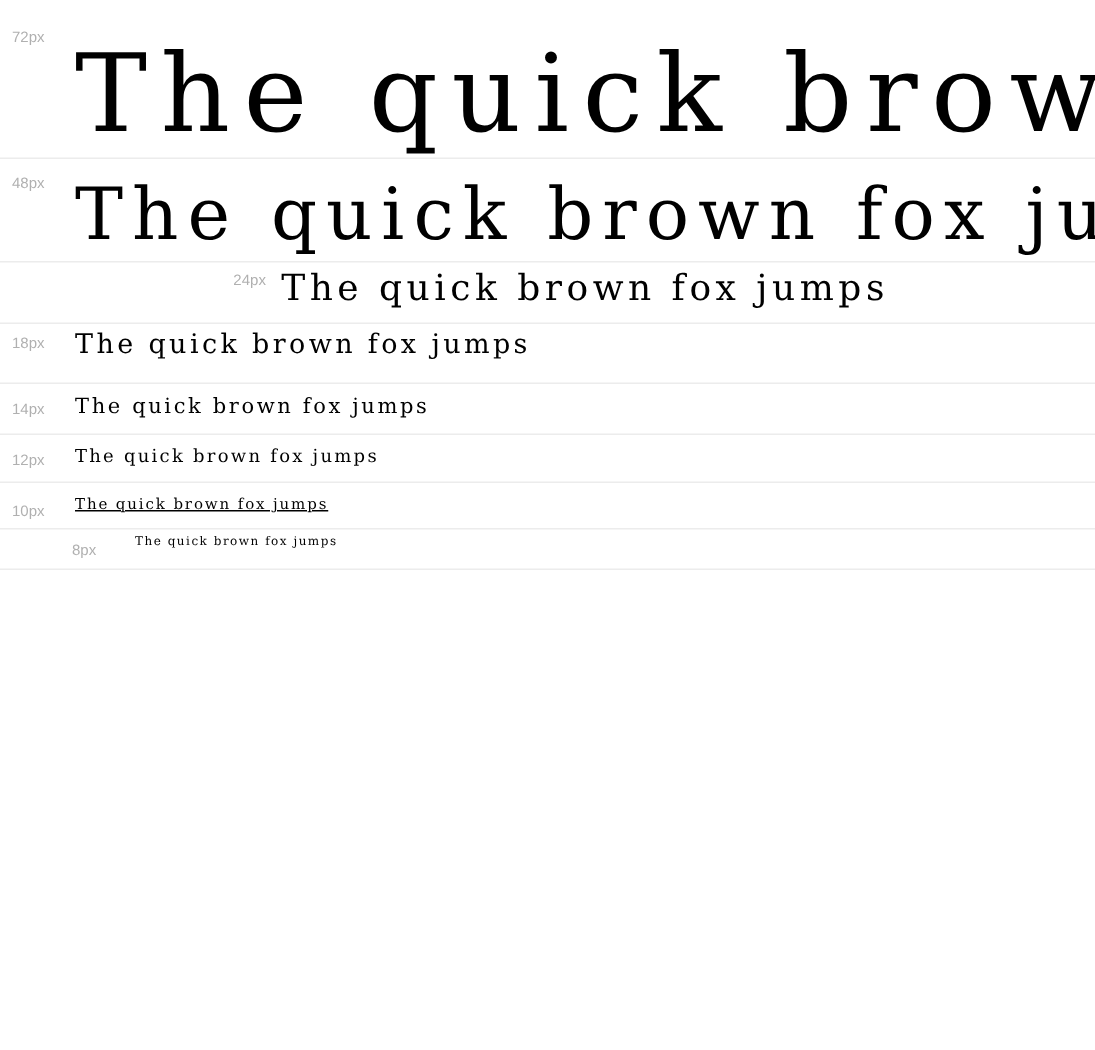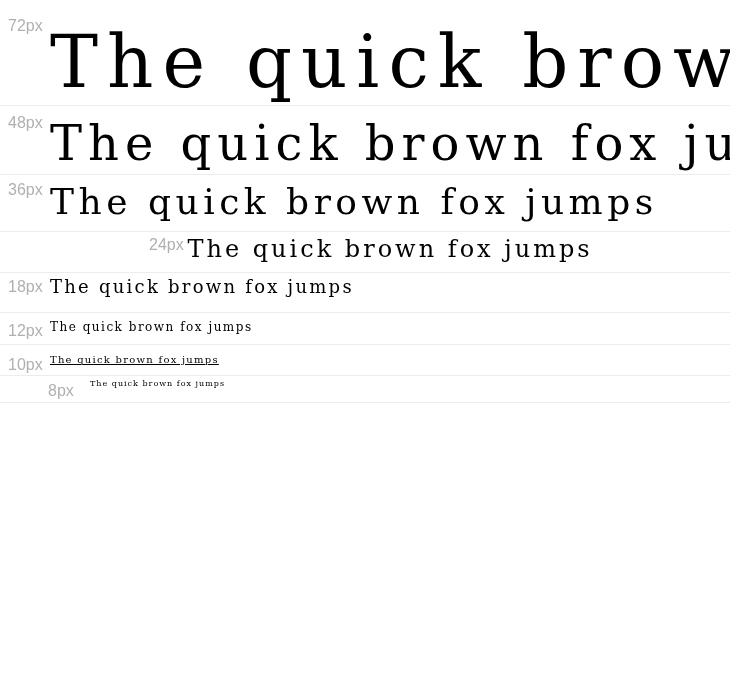--- a/index.html
+++ b/index.html
@@ -29,21 +29,21 @@
     overflow: visible;
   }
   .size-label {
     display: inline-block;
     box-sizing: border-box;
     width: 50px;
     padding-left: 8px;
     margin-top: 6px;
     vertical-align: top;
     font-family: "Liberation Sans", sans-serif;
-    font-size: 16px;
+    font-size: 10px;
     line-height: 12px;
     letter-spacing: normal;
     color: #b0b0b0;
   }
   .sample { letter-spacing: inherit; }
   .row-0 { font-size: 72px; height: 106px; padding-top: 14px; }
   .row-1 { font-size: 48px; height: 69px;  padding-top: 5px; }
   .row-2 { font-size: 36px; height: 57px;  padding-top: 3px; }
   .row-3 { font-size: 24px; height: 41px;  padding-top: 1px; text-align: center; }
   .row-4 { font-size: 18px; height: 40px;  padding-top: 2px; }
@@ -51,19 +51,19 @@
   .row-6 { font-size: 12px; height: 32px;  padding-top: 6px; }
   .row-7 { font-size: 10px; height: 31px;  padding-top: 8px; text-decoration: underline; }
   .row-8 { font-size: 8px;  height: 27px;  padding-top: 3px; padding-left: 40px; }
 </style>
 </head>
 <body>
 
 <div class="page">
   <div class="row row-0"><span class="size-label">72px</span><span class="sample">The quick brown fox jumps</span></div>
   <div class="row row-1"><span class="size-label">48px</span><span class="sample">The quick brown fox jumps</span></div>
-  <div class="row row-2"><span class="size-label">36px</span><span class="sample">The quick brown fox jumps</span></div>
   <div class="row row-3"><span class="size-label">24px</span><span class="sample">The quick brown fox jumps</span></div>
   <div class="row row-4"><span class="size-label">18px</span><span class="sample">The quick brown fox jumps</span></div>
+  <div class="row row-5"><span class="size-label">14px</span><span class="sample">The quick brown fox jumps</span></div>
   <div class="row row-6"><span class="size-label">12px</span><span class="sample">The quick brown fox jumps</span></div>
   <div class="row row-7"><span class="size-label">10px</span><span class="sample">The quick brown fox jumps</span></div>
   <div class="row row-8"><span class="size-label">8px</span><span class="sample">The quick brown fox jumps</span></div>
 </div>
 
 </body></html>

